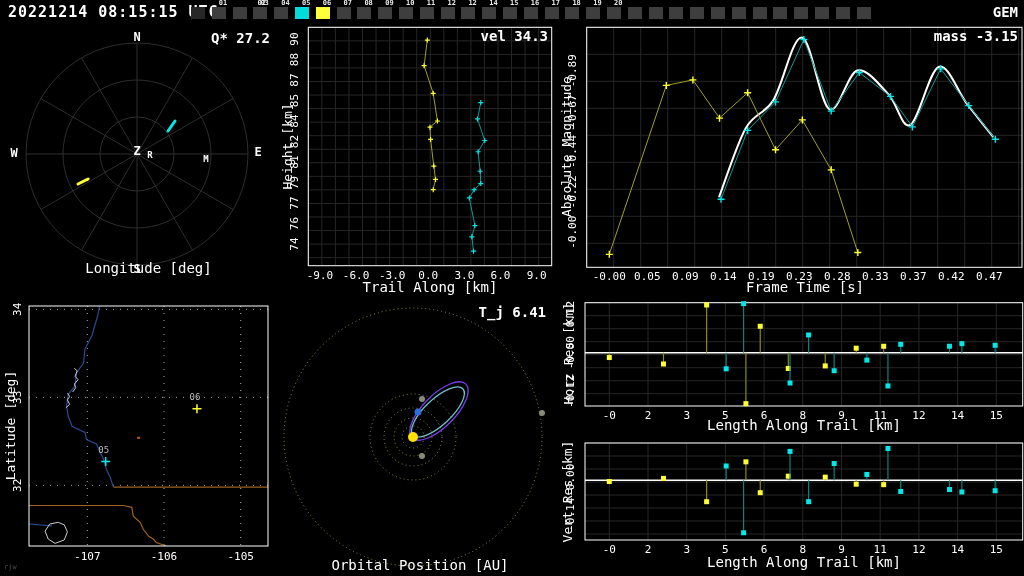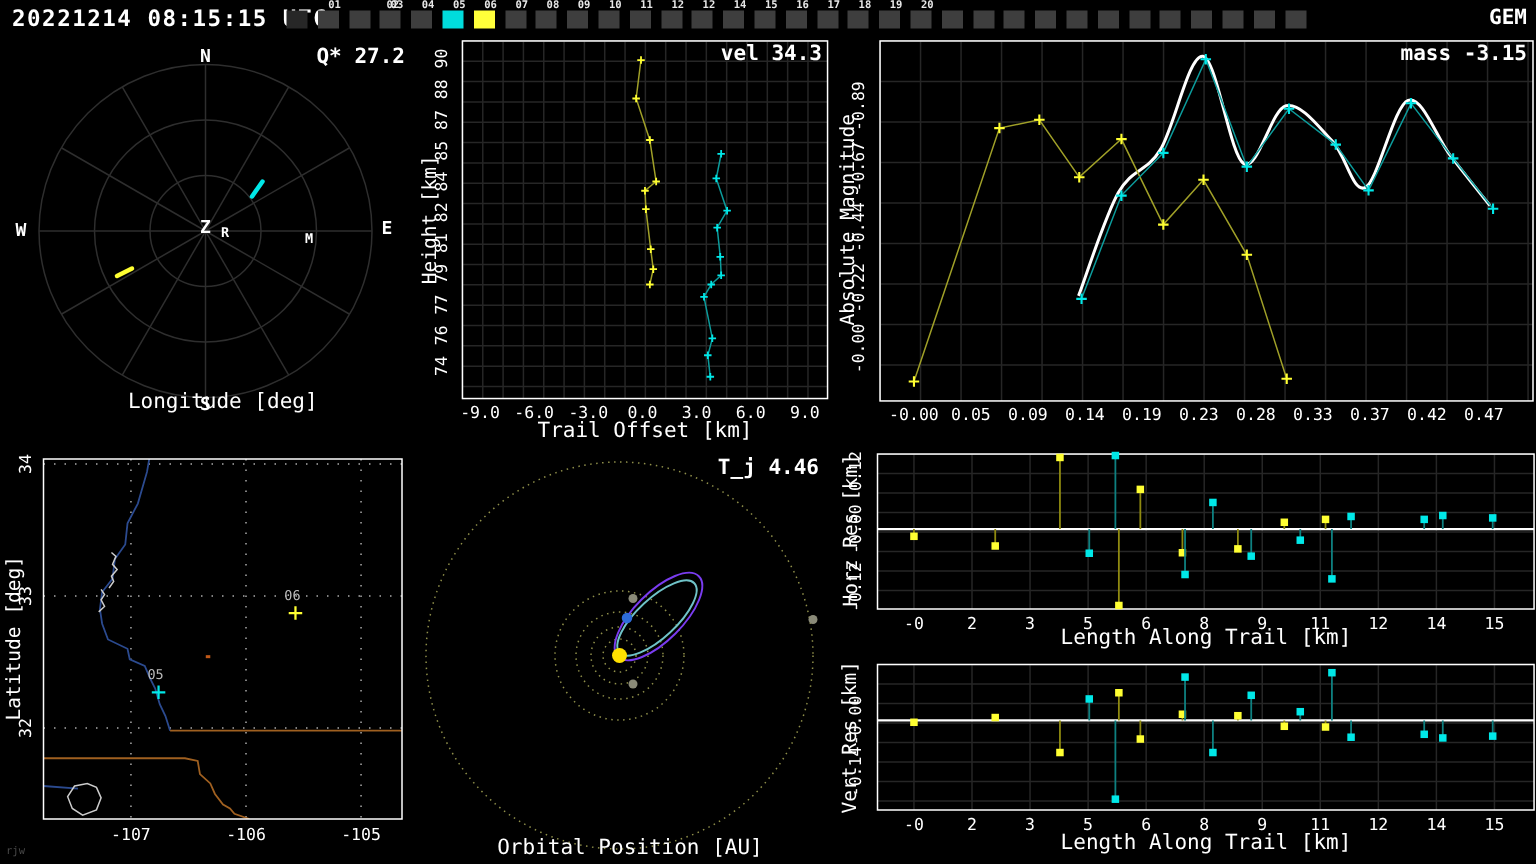--- a/index.html
+++ b/index.html
@@ -192,21 +192,21 @@
         <path d="M195.618 127.75H200.618M198.118 125.25V130.25" stroke="#00e8e8" stroke-width="1.2" fill="none"></path>
         <path d="M197.66366666666667 147.22500000000005H202.66366666666667M200.16366666666667 144.72500000000005V149.72500000000005" stroke="#00e8e8" stroke-width="1.2" fill="none"></path>
         <path d="M198.26533333333333 159.52499999999995H203.26533333333333M200.76533333333333 157.02499999999995V162.02499999999995" stroke="#00e8e8" stroke-width="1.2" fill="none"></path>
         <path d="M191.64700000000002 165.67500000000004H196.64700000000002M194.14700000000002 163.17500000000004V168.17500000000004" stroke="#00e8e8" stroke-width="1.2" fill="none"></path>
         <path d="M186.8336666666667 173.875H191.8336666666667M189.3336666666667 171.375V176.375" stroke="#00e8e8" stroke-width="1.2" fill="none"></path>
         <path d="M192.369 201.55000000000004H197.369M194.869 199.05000000000004V204.05000000000004" stroke="#00e8e8" stroke-width="1.2" fill="none"></path>
         <path d="M189.36066666666667 212.82499999999996H194.36066666666667M191.86066666666667 210.32499999999996V215.32499999999996" stroke="#00e8e8" stroke-width="1.2" fill="none"></path>
         <path d="M191.04533333333333 227.17500000000004H196.04533333333333M193.54533333333333 224.67500000000004V229.67500000000004" stroke="#00e8e8" stroke-width="1.2" fill="none"></path>
       </svg>
     <div class="anno" style="right:12px;top:4px;">vel 34.3</div>
-    <div class="lab big" style="left:28px;top:255px;width:244px;text-align:center;">Trail Offset [km]</div>
+    <div class="lab big" style="left:28px;top:255px;width:244px;text-align:center;">Trail Along [km]</div>
     <div class="vlab" style="left:-103px;top:115px;">Height [km]</div>
   </div>
 
   <div class="panel" style="left:560px;top:24px;width:464px;height:272px;">
     <svg id="magSvg" width="464" height="272">
         <g stroke="#262626" stroke-width="1">
           <line x1="26.7" y1="3.3" x2="26.7" y2="243.3"></line>
           <line x1="53.7" y1="3.3" x2="53.7" y2="243.3"></line>
           <line x1="80.7" y1="3.3" x2="80.7" y2="243.3"></line>
           <line x1="107.7" y1="3.3" x2="107.7" y2="243.3"></line>
@@ -268,20 +268,21 @@
         <path d="M240.35999999999999 15.481818181818173H247.35999999999999M243.85999999999999 11.981818181818173V18.981818181818173" stroke="#00e8e8" stroke-width="1.4" fill="none"></path>
         <path d="M267.72 87.1H274.72M271.22 83.6V90.6" stroke="#00e8e8" stroke-width="1.4" fill="none"></path>
         <path d="M295.84 48.53636363636364H302.84M299.34 45.03636363636364V52.03636363636364" stroke="#00e8e8" stroke-width="1.4" fill="none"></path>
         <path d="M327 72.4090909090909H334M330.5 68.9090909090909V75.9090909090909" stroke="#00e8e8" stroke-width="1.4" fill="none"></path>
         <path d="M348.85 102.90869565217392H355.85M352.35 99.40869565217392V106.40869565217392" stroke="#00e8e8" stroke-width="1.4" fill="none"></path>
         <path d="M377.16 44.86363636363637H384.16M380.66 41.36363636363637V48.36363636363637" stroke="#00e8e8" stroke-width="1.4" fill="none"></path>
         <path d="M405.28000000000003 81.59090909090911H412.28000000000003M408.78000000000003 78.09090909090911V85.09090909090911" stroke="#00e8e8" stroke-width="1.4" fill="none"></path>
         <path d="M431.88 115.20434782608694H438.88M435.38 111.70434782608694V118.70434782608694" stroke="#00e8e8" stroke-width="1.4" fill="none"></path>
       </svg>
     <div class="anno" style="right:6px;top:4px;">mass -3.15</div>
+    <div class="lab big" style="left:27px;top:255px;width:436px;text-align:center;">Frame Time [s]</div>
     <div class="vlab" style="left:-104px;top:115px;">Absolute Magnitude</div>
   </div>
 
   <div class="panel" style="left:0;top:296px;width:280px;height:280px;">
     <svg id="mapSvg" width="280" height="280">
         <defs>
           <clipPath id="mapclip">
             <rect x="29" y="10" width="239" height="240"></rect>
           </clipPath>
         </defs>
@@ -329,21 +330,21 @@
           <circle cx="133" cy="141" r="129"></circle>
         </g>
         <ellipse cx="159" cy="115" rx="38" ry="16" transform="rotate(-45 159 115)" stroke="#7a3cf0" fill="none" stroke-width="1.3"></ellipse>
         <ellipse cx="158" cy="116" rx="34" ry="13" transform="rotate(-43 158 116)" stroke="#6fc3c8" fill="none" stroke-width="1.3"></ellipse>
         <circle cx="138" cy="116" r="3.5" fill="#2e6cd9"></circle>
         <circle cx="142" cy="103" r="3" fill="#8a8a78"></circle>
         <circle cx="142" cy="160" r="3" fill="#8a8a78"></circle>
         <circle cx="262" cy="117" r="3" fill="#8a8a78"></circle>
         <circle cx="133" cy="141" r="5" fill="#ffe000"></circle>
       </svg>
-    <div class="anno" style="right:14px;top:8px;">T_j 4.46</div>
+    <div class="anno" style="right:14px;top:8px;">T_j 6.41</div>
     <div class="lab big" style="left:0;top:261px;width:280px;text-align:center;">Orbital Position [AU]</div>
   </div>
 
   <div class="panel" style="left:560px;top:296px;width:464px;height:140px;">
     <svg id="horzSvg" width="464" height="140">
         <g stroke="#262626" stroke-width="1">
           <line x1="25" y1="6.7" x2="462.7" y2="6.7"></line>
           <line x1="25" y1="19.7" x2="462.7" y2="19.7"></line>
           <line x1="25" y1="32.7" x2="462.7" y2="32.7"></line>
           <line x1="25" y1="45.7" x2="462.7" y2="45.7"></line>

